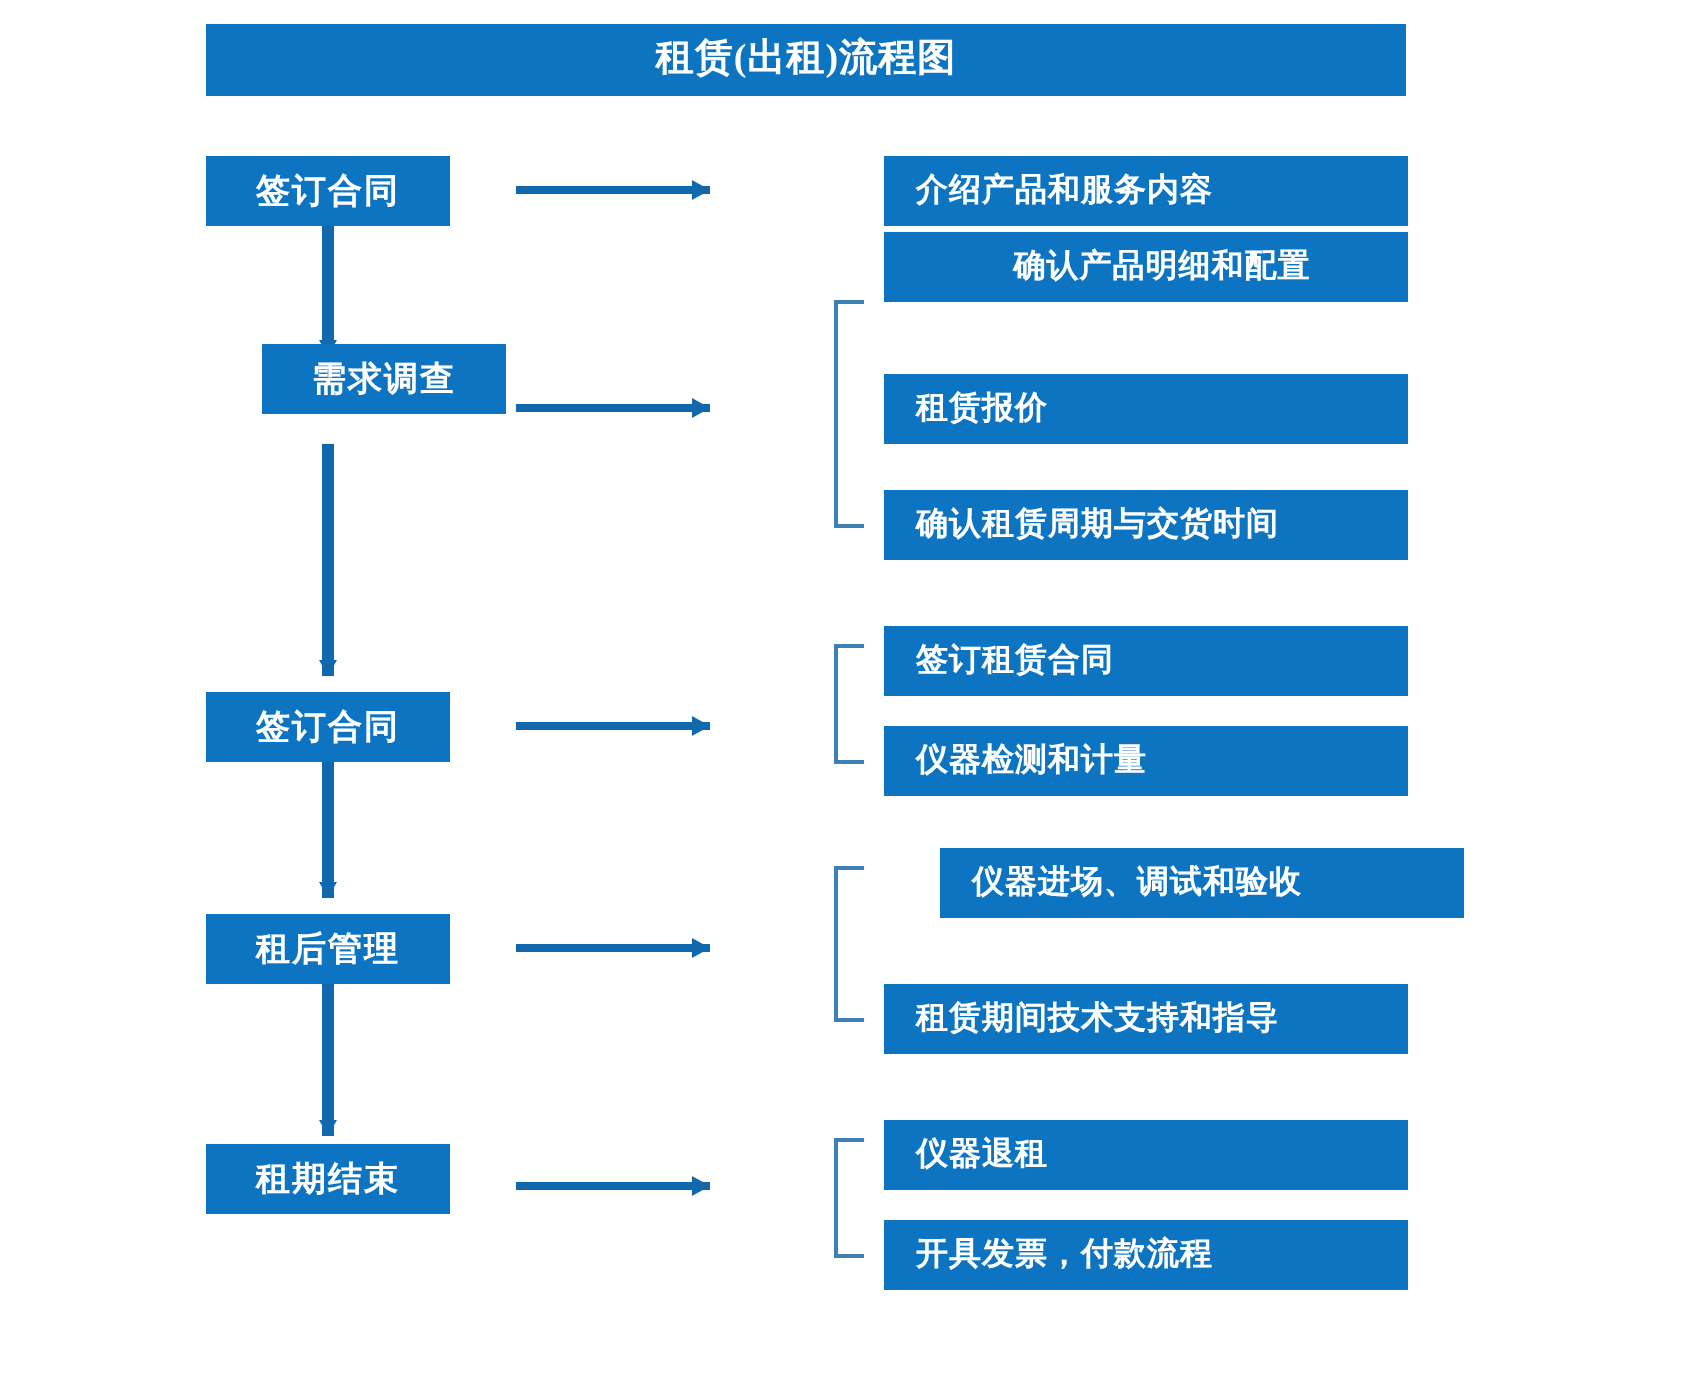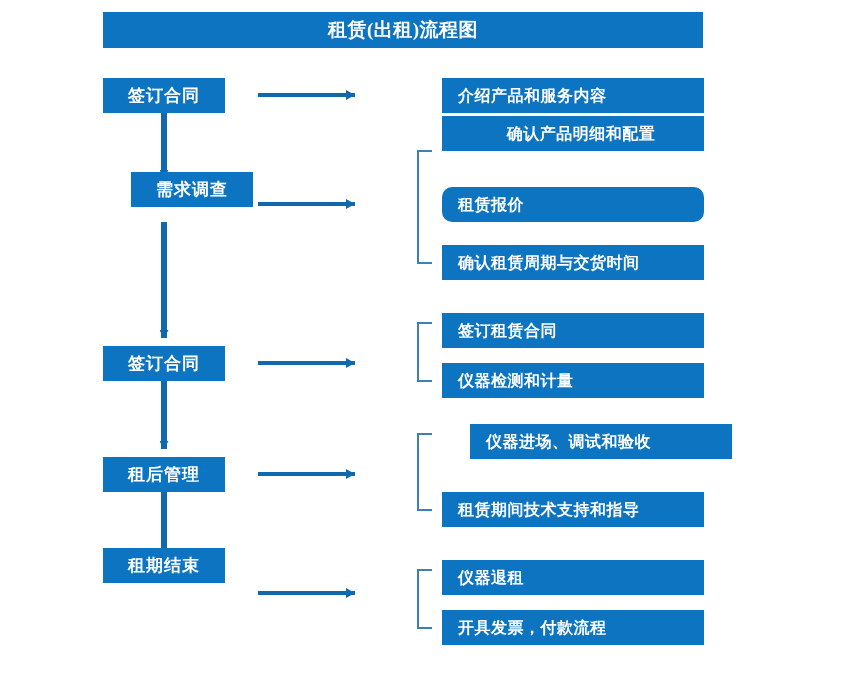--- a/index.html
+++ b/index.html
@@ -118,26 +118,26 @@
       <path d="M432,570 L418,570 L418,628 L432,628"></path>
     </g>
   </svg>
 
   <div class="title-bar">租赁(出租)流程图</div>
 
   <div class="stage-box" style="top:78px;">签订合同</div>
   <div class="stage-box" style="top:172px;margin-left:28px;">需求调查</div>
   <div class="stage-box" style="top:346px;">签订合同</div>
   <div class="stage-box" style="top:457px;">租后管理</div>
-  <div class="stage-box" style="top:548px;text-align:center;">租期结束</div>
+  <div class="stage-box" style="top:572px;text-align:center;">租期结束</div>
 
   <div class="detail-box" style="top:78px;">介绍产品和服务内容</div>
 
   <div class="detail-box" style="top:116px;text-align:center;">确认产品明细和配置</div>
-  <div class="detail-box" style="top:187px;border-radius:10px;">租赁报价</div>
+  <div class="detail-box" style="top:187px;">租赁报价</div>
   <div class="detail-box" style="top:245px;">确认租赁周期与交货时间</div>
 
   <div class="detail-box" style="top:313px;">签订租赁合同</div>
   <div class="detail-box" style="top:363px;">仪器检测和计量</div>
 
   <div class="detail-box" style="top:424px;margin-left:28px;">仪器进场、调试和验收</div>
   <div class="detail-box" style="top:492px;">租赁期间技术支持和指导</div>
 
   <div class="detail-box" style="top:560px;">仪器退租</div>
   <div class="detail-box" style="top:610px;">开具发票，付款流程</div>

